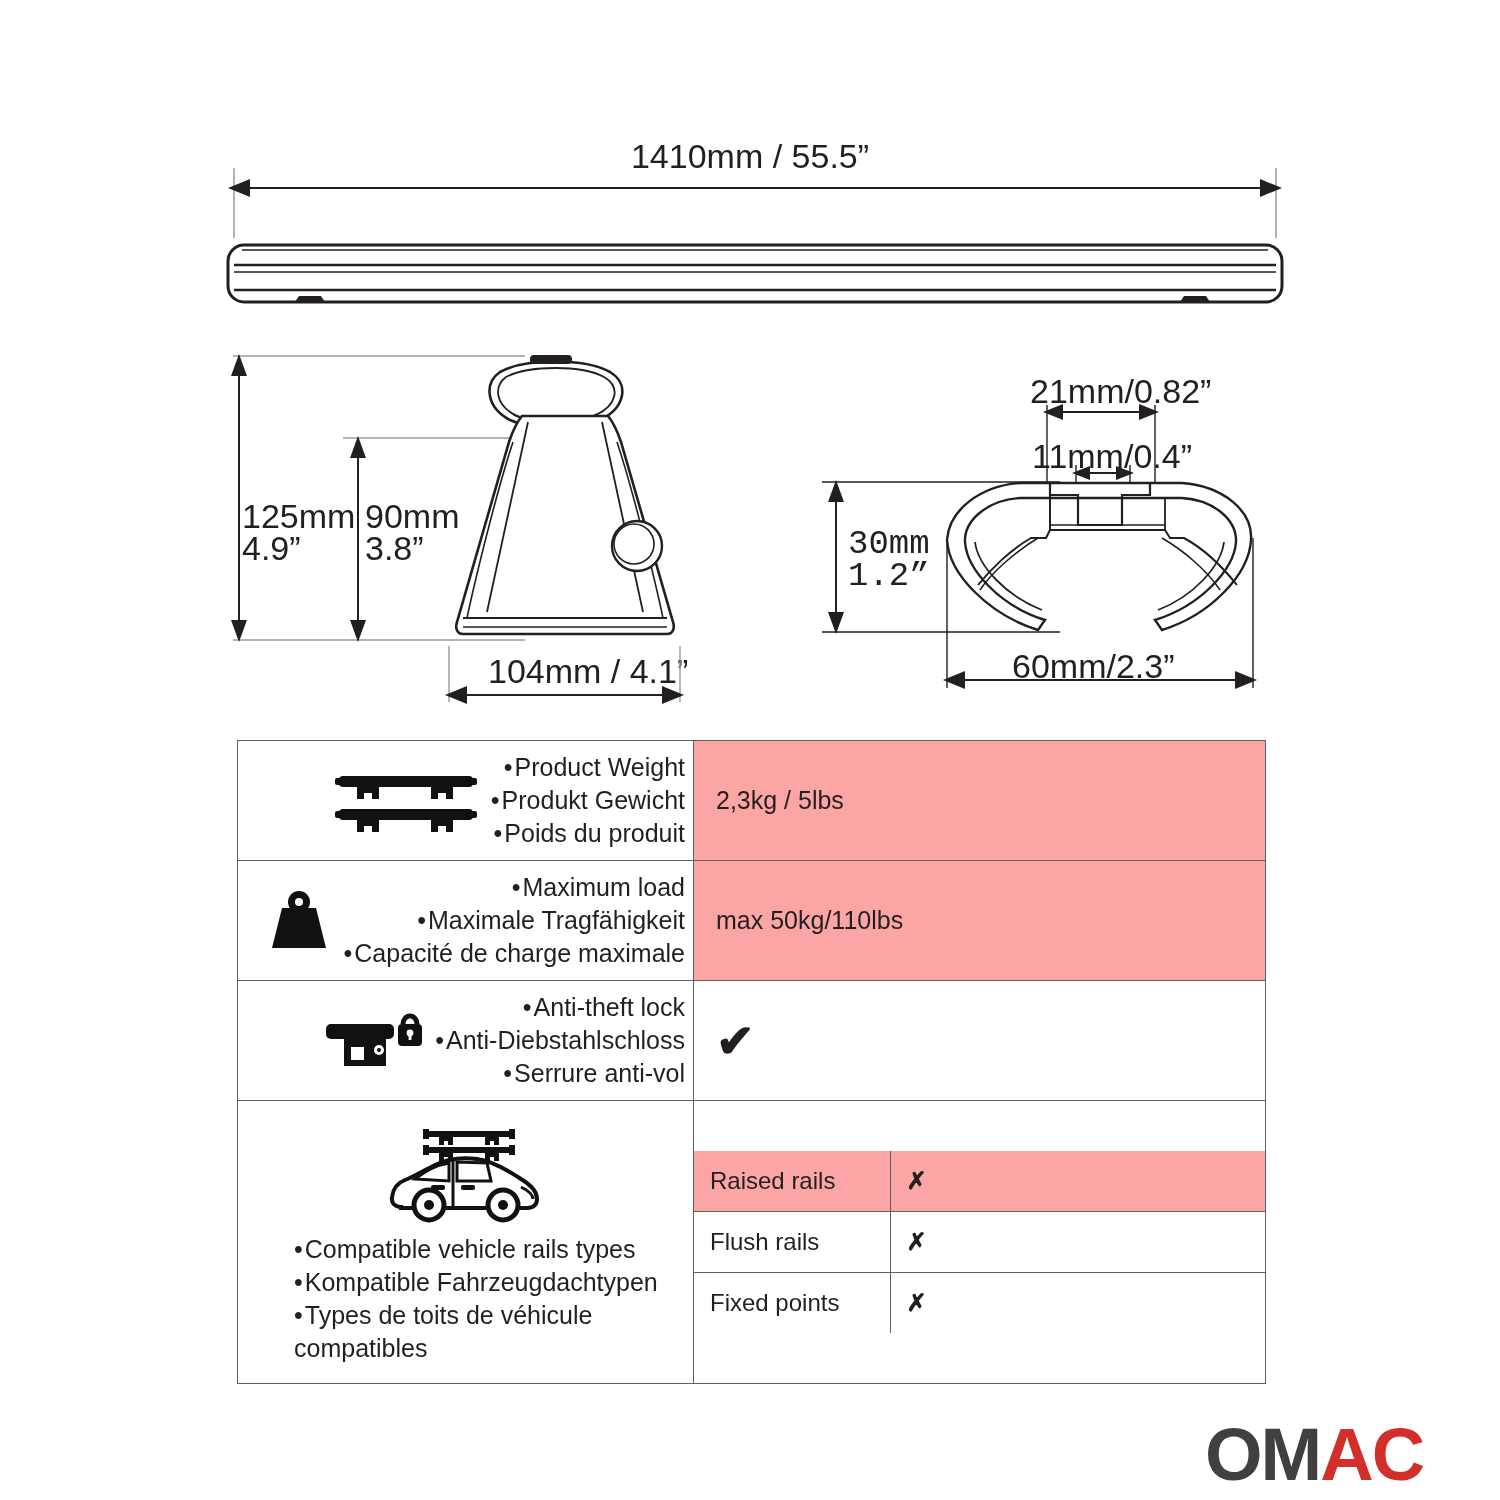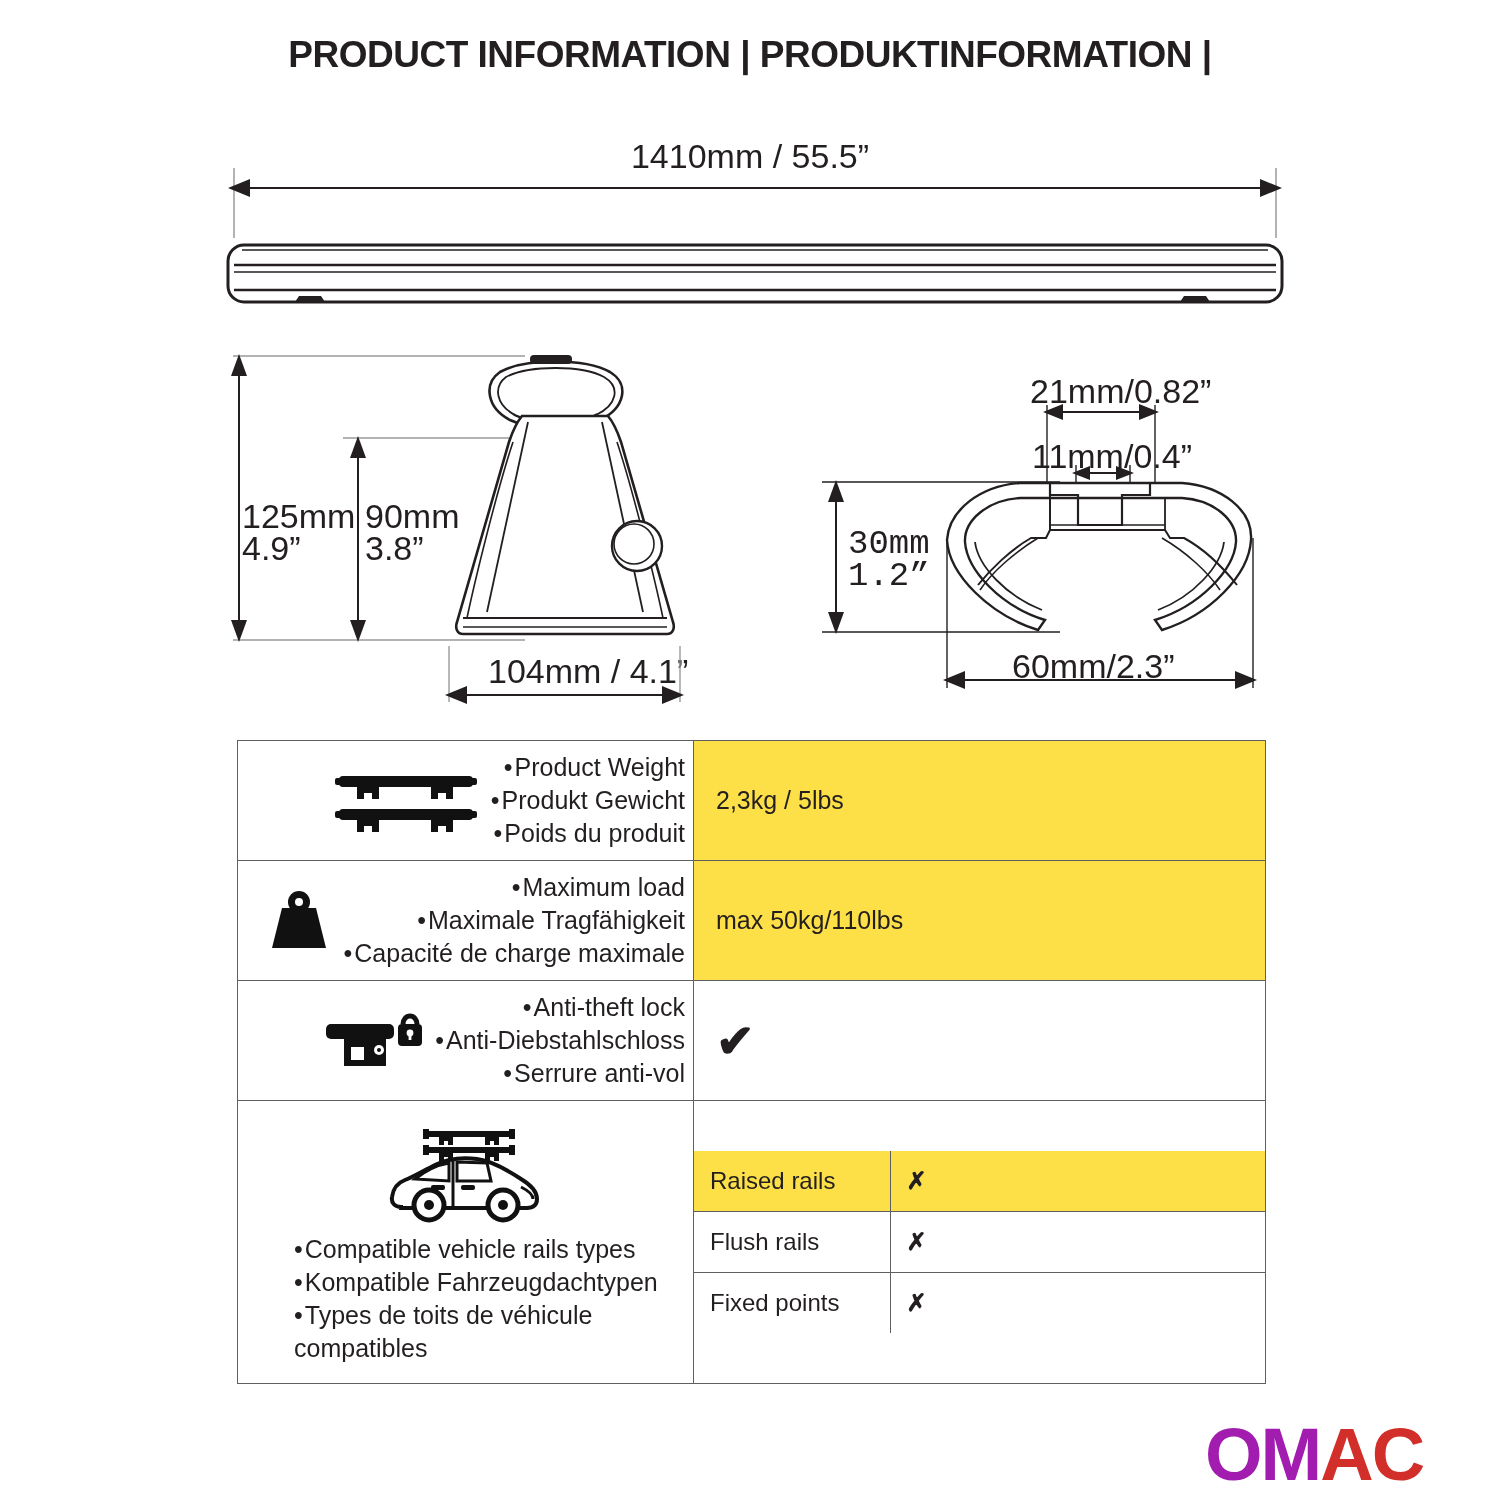--- a/index.html
+++ b/index.html
@@ -47,21 +47,21 @@
     border-collapse:collapse;
     table-layout:fixed;
   }
   .spec-table td{
     border:1px solid #5f5f5f;
     padding:0;
     vertical-align:middle;
     font-size:25px;
     color:#231f20;
   }
-  .shaded{background:#fde047;}
+  .shaded{background:#fca5a5;}
   .cell-label{padding:10px 8px 10px 10px;}
   .cell-value{padding:10px 0 10px 22px;}
   .bullets{
     list-style:none;margin:0;padding:0;
     text-align:right;
     line-height:33px;
   }
   .bullets li{white-space:nowrap;}
   .bullets li::before{content:"\2022";margin-right:2px;}
   .bullets.left{text-align:left;}
@@ -83,30 +83,29 @@
     justify-content:center;padding:14px 14px 18px 14px;
   }
   .roof-text{width:100%;padding-left:42px;box-sizing:border-box;}
 
   
   .logo{
     position:absolute;left:1205px;top:1418px;
     font-weight:bold;font-size:74px;letter-spacing:-2px;
     line-height:74px;
   }
-  .logo .om{color:#a21caf;}
+  .logo .om{color:#404040;}
   .logo .ac{color:#d32f2a;}
 </style>
 </head>
 <body>
 
 <div class="page">
 
   <div class="title">
-    <span class="title-l1">PRODUCT INFORMATION | PRODUKTINFORMATION |</span>
   </div>
 
   <div class="dim" style="left:0;right:0;top:140px;text-align:center;">1410mm / 55.5”</div>
 
   <svg id="topbar-svg" width="1070" height="170" viewBox="0 0 1070 170">
 
     <line x1="14" y1="18" x2="14" y2="88" stroke="#9a9a9a" stroke-width="1.5"></line>
     <line x1="1056" y1="18" x2="1056" y2="88" stroke="#9a9a9a" stroke-width="1.5"></line>
 
     <line x1="20" y1="38" x2="1050" y2="38" stroke="#231f20" stroke-width="2"></line>

